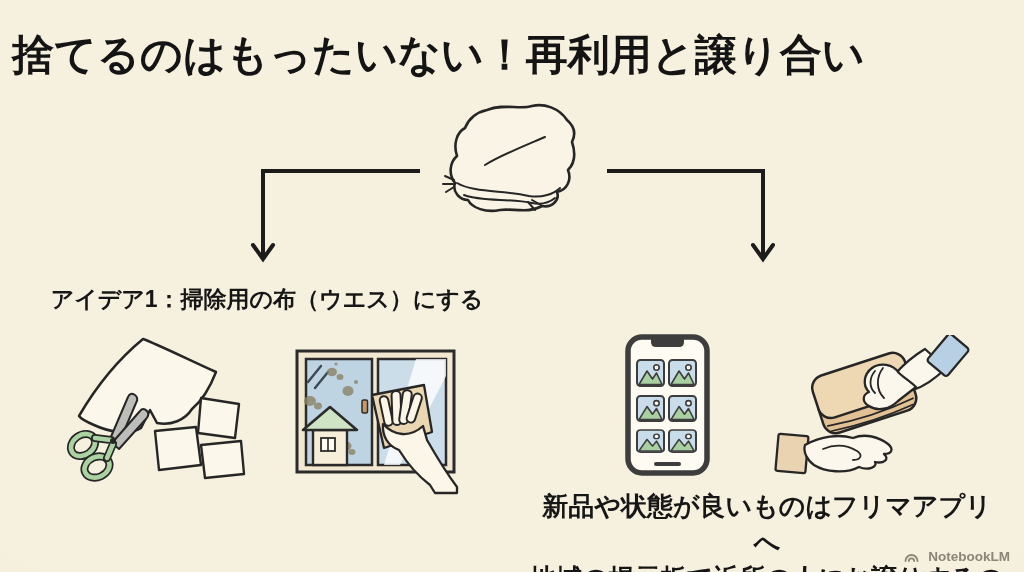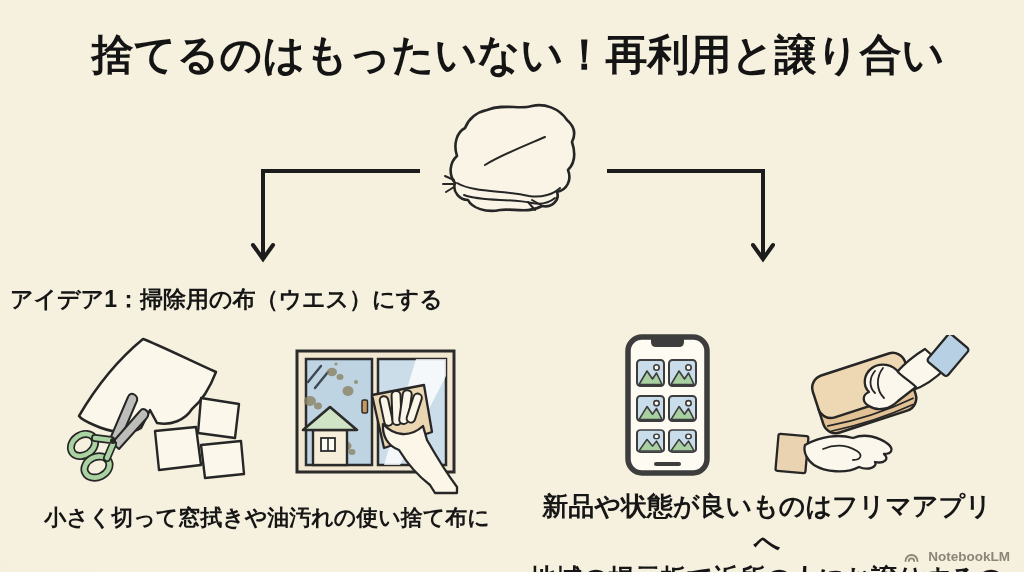--- a/index.html
+++ b/index.html
@@ -5,30 +5,30 @@
   * { margin:0; padding:0; box-sizing:border-box; }
   html,body { background:#e9e4d5; }
   .canvas {
     position:relative; width:1024px; height:572px; overflow:hidden;
     background:radial-gradient(ellipse 130% 120% at 50% 45%, #f6f0de 55%, #f3ecd8 82%, #ece3cc 100%);
     font-family:"Liberation Sans","DejaVu Sans",sans-serif;
     color:#161616;
   }
   .title {
     position:absolute; left:12px; right:0; top:27px;
-    text-align:center; font-size:42px; font-weight:bold; letter-spacing:0px;
+    font-size:42px; font-weight:bold; letter-spacing:0px;
     color:#141414;
   }
   .abs { position:absolute; }
   .source-label {
     position:absolute; left:412px; top:219px; width:200px;
     text-align:center; font-size:25px; font-weight:bold;
   }
   .idea-heading {
-    position:absolute; top:284px; text-align:left;
+    position:absolute; top:284px; text-align:center;
     font-size:23px; font-weight:bold;
   }
   .idea-heading.left  { left:10px;  width:514px; }
   .idea-heading.right { left:530px; width:474px; }
   .caption {
     position:absolute; text-align:center; font-weight:bold; white-space:pre-line;
   }
   .caption.left  { left:10px;  width:514px; top:503px; font-size:22px; }
   .caption.right { left:530px; width:474px; top:489px; font-size:26px; line-height:1.38; }
   .watermark {
@@ -143,21 +143,20 @@
     <g fill="#fbf6e8" stroke="#262626" stroke-width="2">
       <rect x="94" y="50" width="8.5" height="30" rx="4.2" transform="rotate(-12 98 65)"></rect>
       <rect x="104" y="45" width="9" height="34" rx="4.4" transform="rotate(-2 108 62)"></rect>
       <rect x="113" y="44" width="9" height="34" rx="4.4" transform="rotate(8 117 61)"></rect>
       <rect x="122" y="47" width="8.5" height="30" rx="4.2" transform="rotate(18 126 62)"></rect>
       <path d="M95,78 C94,90 100,100 111,104 C119,117 129,129 142,139 L147,147 L169,147 L169,141
                C157,125 147,108 139,94 L135,80 C122,92 106,90 95,78 Z" stroke-width="2.3" stroke-linejoin="round"></path>
     </g>
   </svg>
 
-  <div class="caption left">小さく切って窓拭きや油汚れの使い捨て布に</div>
 
   <svg class="abs" style="left:625px;top:334px" width="85" height="142" viewBox="0 0 85 142">
     <defs>
       <g id="thumb">
         <rect x="0" y="0" width="27" height="26" rx="3.5" fill="#c9dcea" stroke="#3d3d3d" stroke-width="2"></rect>
         <path d="M2,24.5 L10,11 L15.5,19 L19.5,13 L25,24.5 Z" fill="#a9d0a0" stroke="#3d3d3d" stroke-width="1.6" stroke-linejoin="round"></path>
         <circle cx="19.5" cy="7.5" r="2.7" fill="#fdfbf2" stroke="#3d3d3d" stroke-width="1.6"></circle>
       </g>
     </defs>
     <rect x="3" y="3" width="79" height="136" rx="14" fill="#fdfbf2" stroke="#3d3d3d" stroke-width="5.5"></rect>

